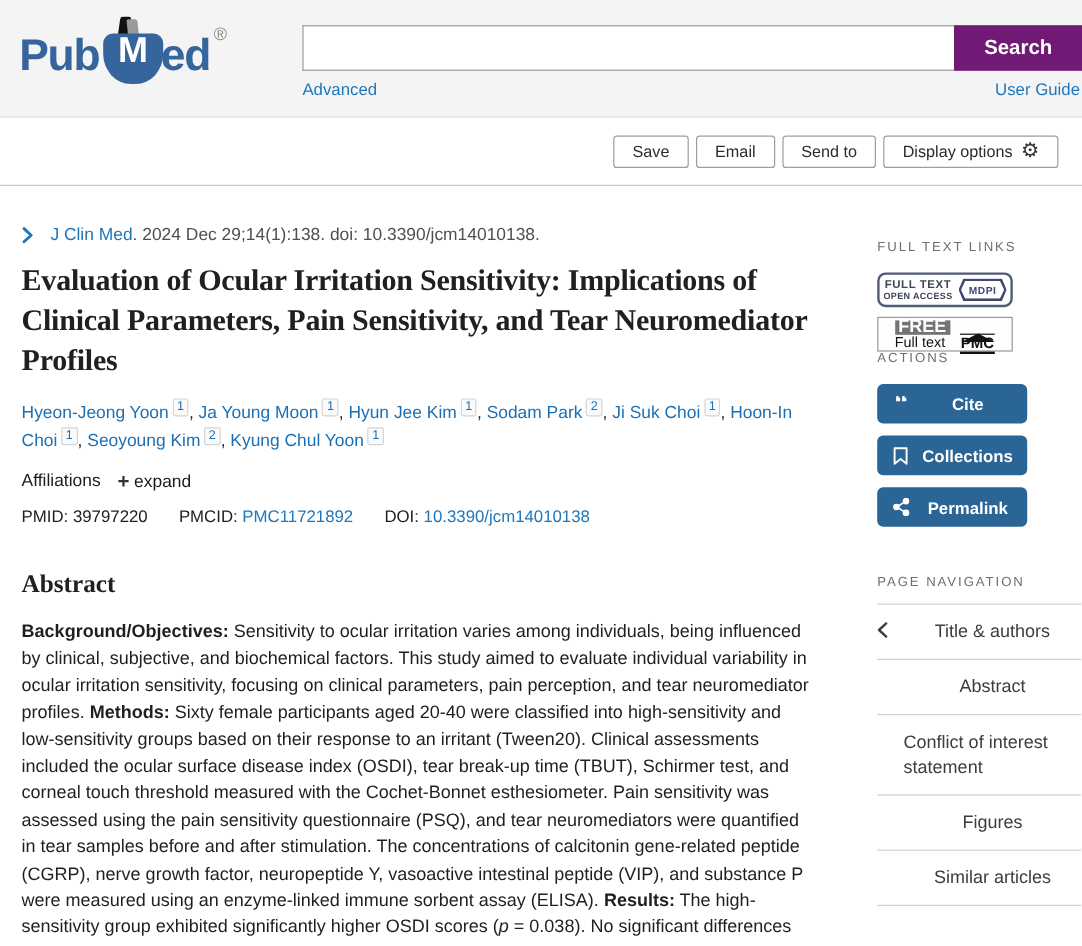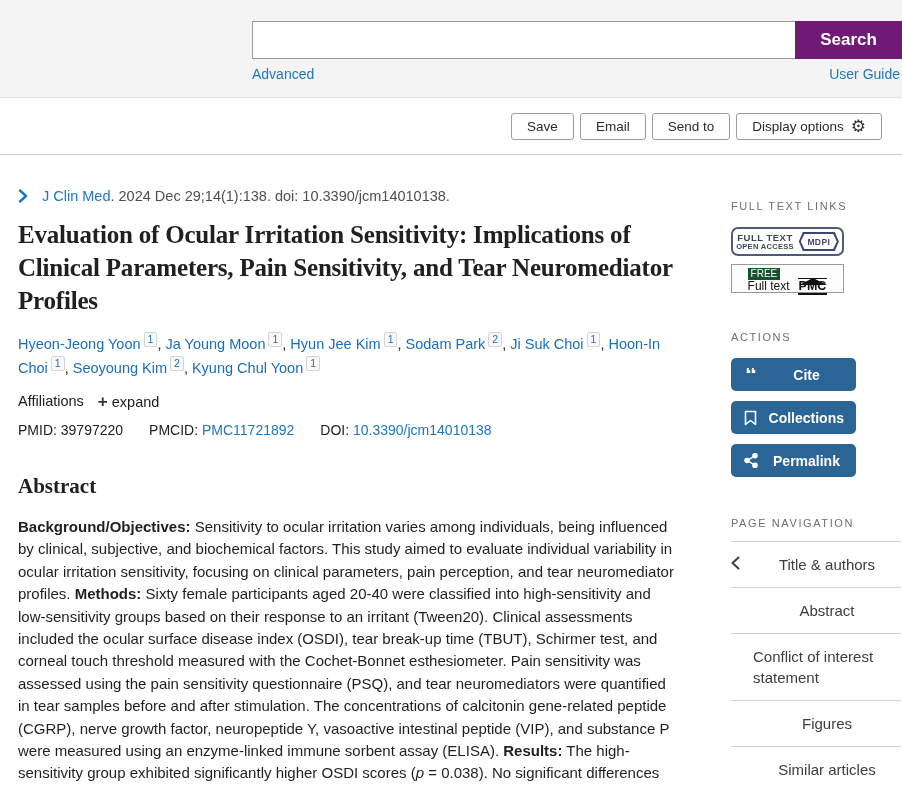--- a/index.html
+++ b/index.html
@@ -59,46 +59,57 @@
   .sidebar { position:absolute; left:731px; top:45px; width:170px; }
   .side-label { font-size:11px; letter-spacing:1.6px; color:#6f6f6f; }
   .badge-mdpi { margin-top:15px; width:113px; height:29px; border:2px solid #4f5b78; border-radius:7px; background:#fff; display:flex; align-items:center; justify-content:center; gap:5px; cursor:pointer; }
   .mdpi-txt { text-align:center; line-height:9px; }
   .mdpi-l1 { font-size:9.5px; font-weight:bold; color:#3d4557; letter-spacing:0.5px; }
   .mdpi-l2 { font-size:7.5px; font-weight:bold; color:#3d4557; letter-spacing:0.3px; }
   .hexa { position:relative; width:40px; height:19px; background:#3f4770; clip-path:polygon(10% 0,90% 0,100% 50%,90% 100%,10% 100%,0 50%); display:flex; align-items:center; justify-content:center; }
   .hexa-in { width:36px; height:15px; background:#fff; clip-path:polygon(10% 0,90% 0,100% 50%,90% 100%,10% 100%,0 50%); display:flex; align-items:center; justify-content:center; font-size:8.5px; font-weight:bold; color:#3f4770; letter-spacing:0.4px; }
   .badge-pmc { margin-top:8px; width:113px; height:29px; border:1px solid #9a9a9a; background:#fdfdfd; display:flex; align-items:center; justify-content:center; gap:8px; cursor:pointer; }
   .pmc-left { line-height:12px; }
-  .free-chip { display:inline-block; background:#14532d; color:#fff; font-size:10px; font-weight:normal; padding:0 3px; }
+  .free-chip { display:inline-block; background:#737373; color:#fff; font-size:15px; font-weight:bold; padding:0 3px; }
   .pmc-full { font-size:12px; color:#111; }
   .pmc-logo { text-align:center; line-height:1; }
   .pmc-roof { width:0; height:0; margin:0 auto; border-left:14px solid transparent; border-right:14px solid transparent; border-bottom:7px solid #111; }
   .pmc-word { font-size:12.5px; font-weight:bold; color:#111; border-top:1.5px solid #111; border-bottom:2px solid #111; line-height:14px; padding:0 1px; }
 
-  .actions { margin-top:38px; }
+  .actions { }
   .act-btn { margin-top:10px; width:125px; height:33px; background:#2a6595; border:none; border-radius:5px; color:#fff; font-size:14px; font-weight:bold; display:flex; align-items:center; gap:10px; padding:0 12px; cursor:pointer; font-family:inherit; }
   .act-btn:first-of-type { margin-top:15px; }
   .act-ico { width:16px; display:flex; justify-content:center; align-items:center; }
   .quote-g { font-size:24px; line-height:10px; height:14px; overflow:hidden; font-weight:bold; }
   .act-btn .lab { flex:1; text-align:center; }
   .act-btn[data-name="cite-button"] .lab { text-align:center; }
 
   .pagenav { margin-top:40px; }
   .nav-list { margin-top:12px; border-top:1px solid #cfcfcf; }
   .nav-item { display:flex; align-items:center; border-bottom:1px solid #cfcfcf; padding:12px 0 12px 22px; font-size:15px; color:#3d3d3d; cursor:pointer; line-height:21px; position:relative;justify-content:center; }
   .nav-item.active { padding-left:22px; }
   .nav-item .chev { position:absolute; left:0; top:14px; }
 </style>
 </head>
 <body>
 
 <div class="page" data-name="pubmed-article-page">
 
   <header class="site-header" data-name="site-header">
+    <div class="logo" data-name="pubmed-logo">
+      <span class="logo-pub" data-name="logo-text-pub">Pub</span>
+      <span class="logo-book" data-name="open-book-icon">
+        <span class="page-black"></span>
+        <span class="page-gray"></span>
+        <span class="book-shape"></span>
+        <span class="book-m" data-name="logo-text-m">M</span>
+      </span>
+      <span class="logo-ed" data-name="logo-text-ed">ed</span>
+      <span class="logo-reg" data-name="registered-mark">®</span>
+    </div>
     <div class="search-area" data-name="search-area">
       <div class="search-row">
         <input class="search-input" data-name="search-input" value="" style="">
         <button class="search-btn" data-name="search-button">Search</button>
       </div>
       <div class="links-row">
         <a class="link" data-name="advanced-link">Advanced</a>
         <a class="link" data-name="user-guide-link">User Guide</a>
       </div>
     </div>

